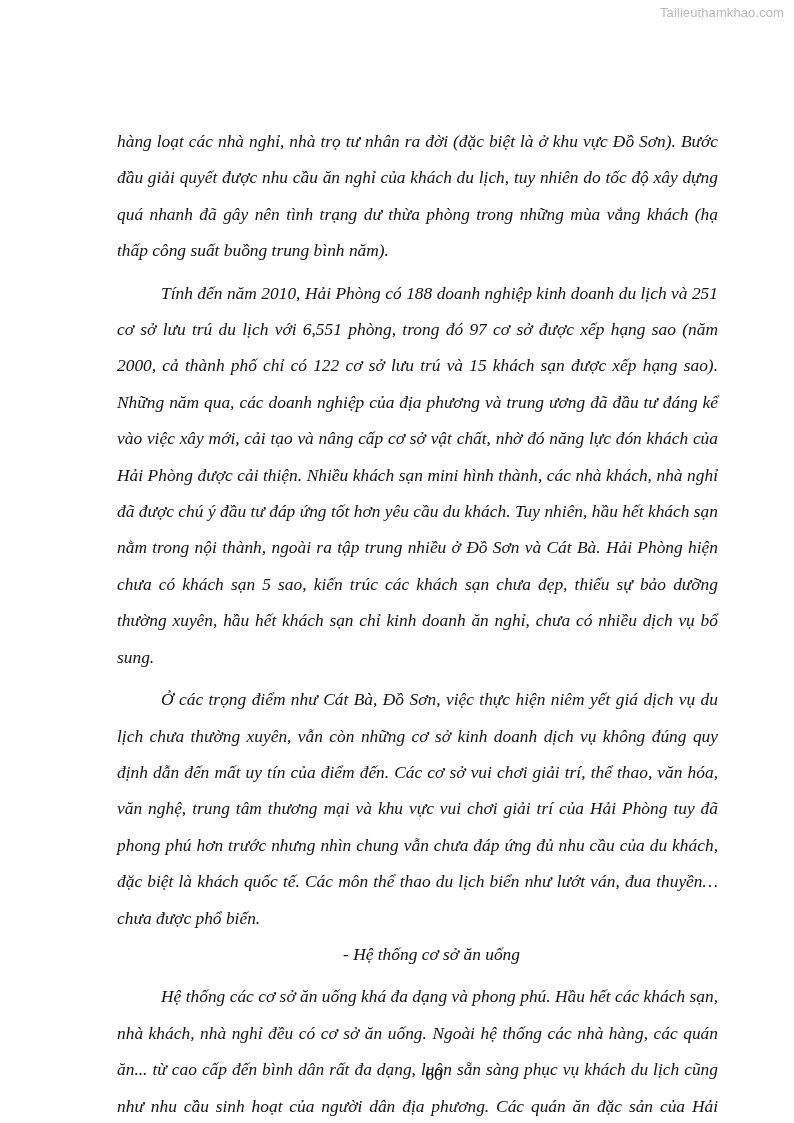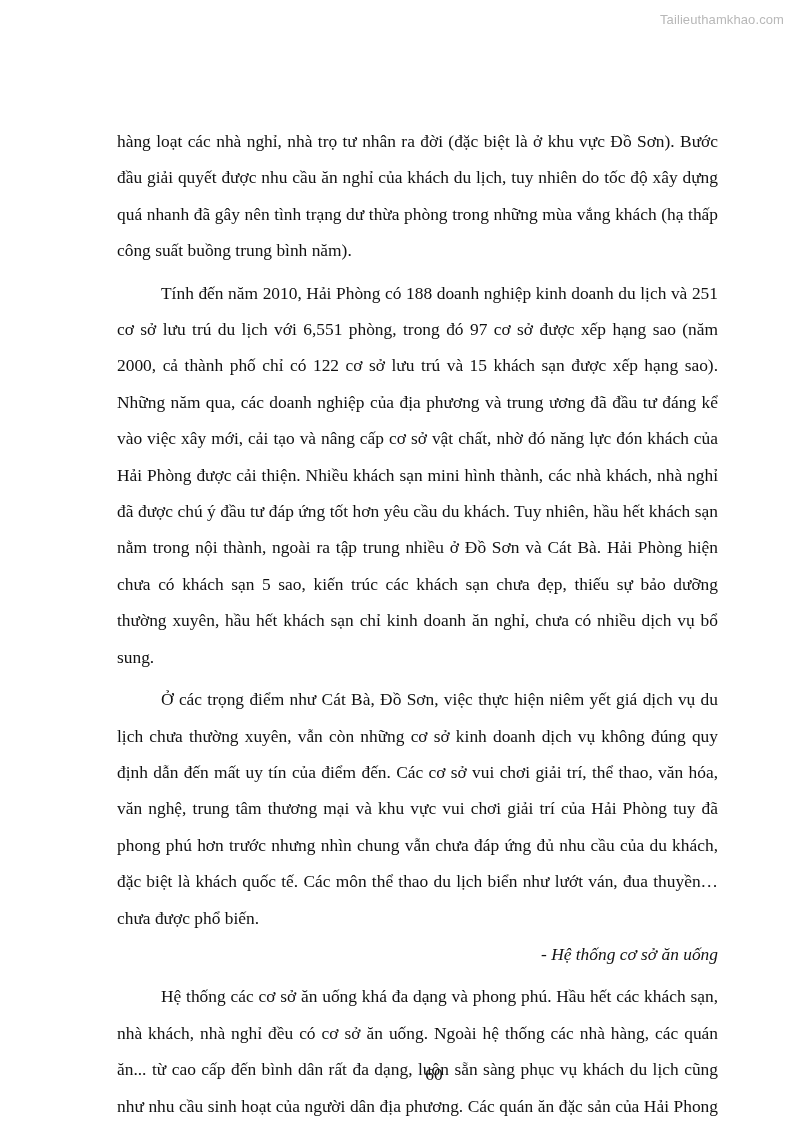--- a/index.html
+++ b/index.html
@@ -10,47 +10,48 @@
     body {
       width: 794px;
       height: 1123px;
       position: relative;
       overflow: hidden;
       font-family: "Liberation Serif", "DejaVu Serif", serif;
       color: #111111;
     }
     .watermark {
       position: absolute;
-      top: 12px;
+      top: 5px;
       right: 10px;
       font-family: "Liberation Sans", "DejaVu Sans", sans-serif;
       font-size: 13px;
       color: #b8b8b8;
       letter-spacing: 0.1px;
     }
     .page-body {
       position: absolute;
       left: 117px;
       top: 123px;
       width: 601px;
       font-size: 17.4px;
       line-height: 36.4px;
       text-align: justify;
     }
     .page-body p {
       margin: 0;
+      font-style: italic;
     }
     .page-body p.indent {
       text-indent: 44px;
       margin-top: 6px;
     }
     .page-body p.heading {
       font-style: italic;
       text-indent: 28px;
-      text-align: right;
+      text-align: center;
     }
     .page-number {
       position: absolute;
       top: 1064px;
       left: 0;
       width: 868px;
       text-align: center;
       font-size: 17.4px;
     }
   </style>

